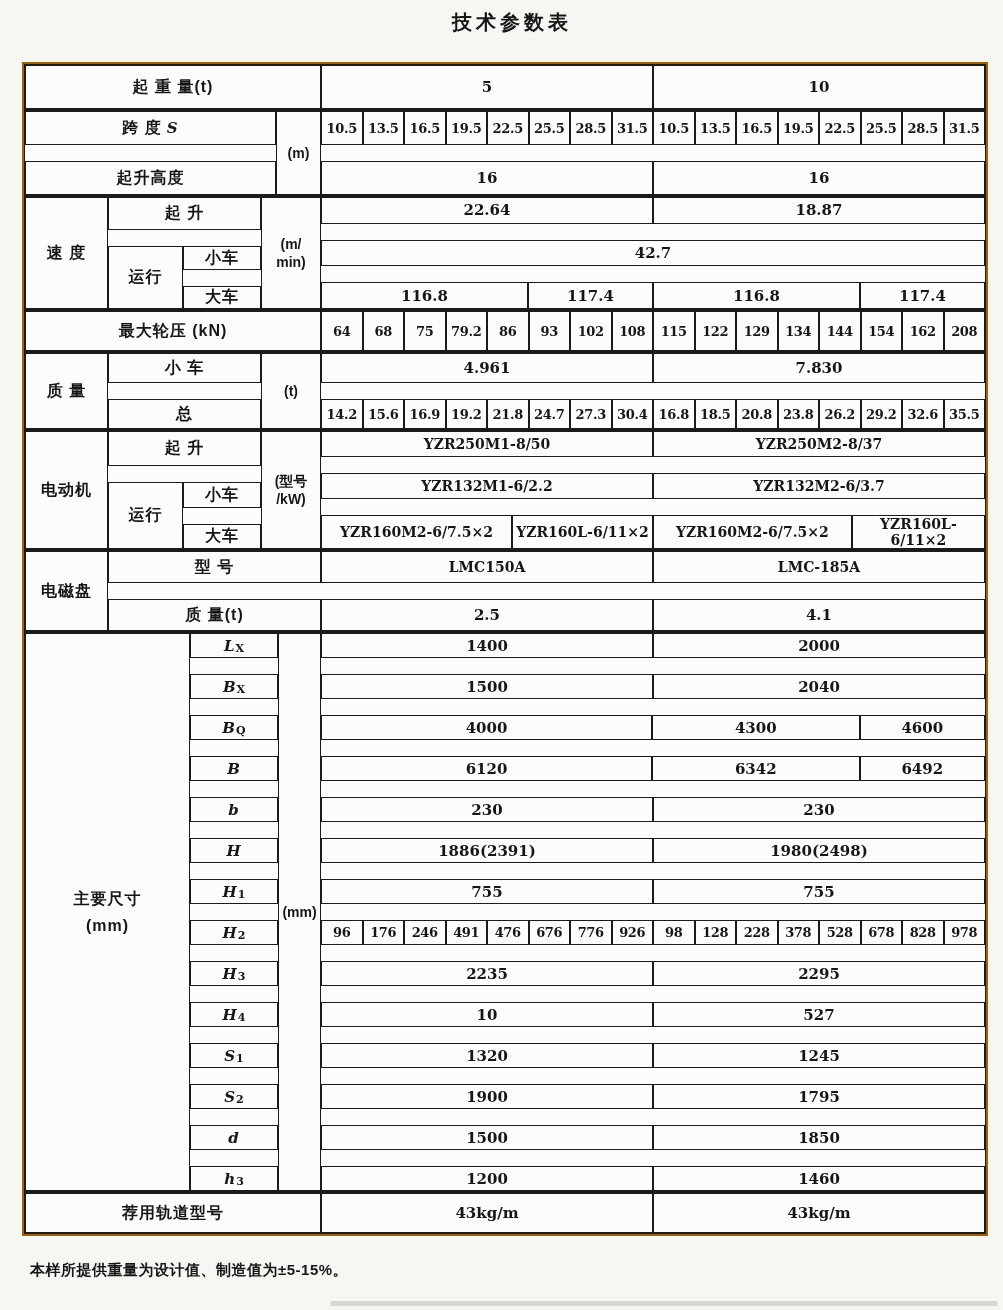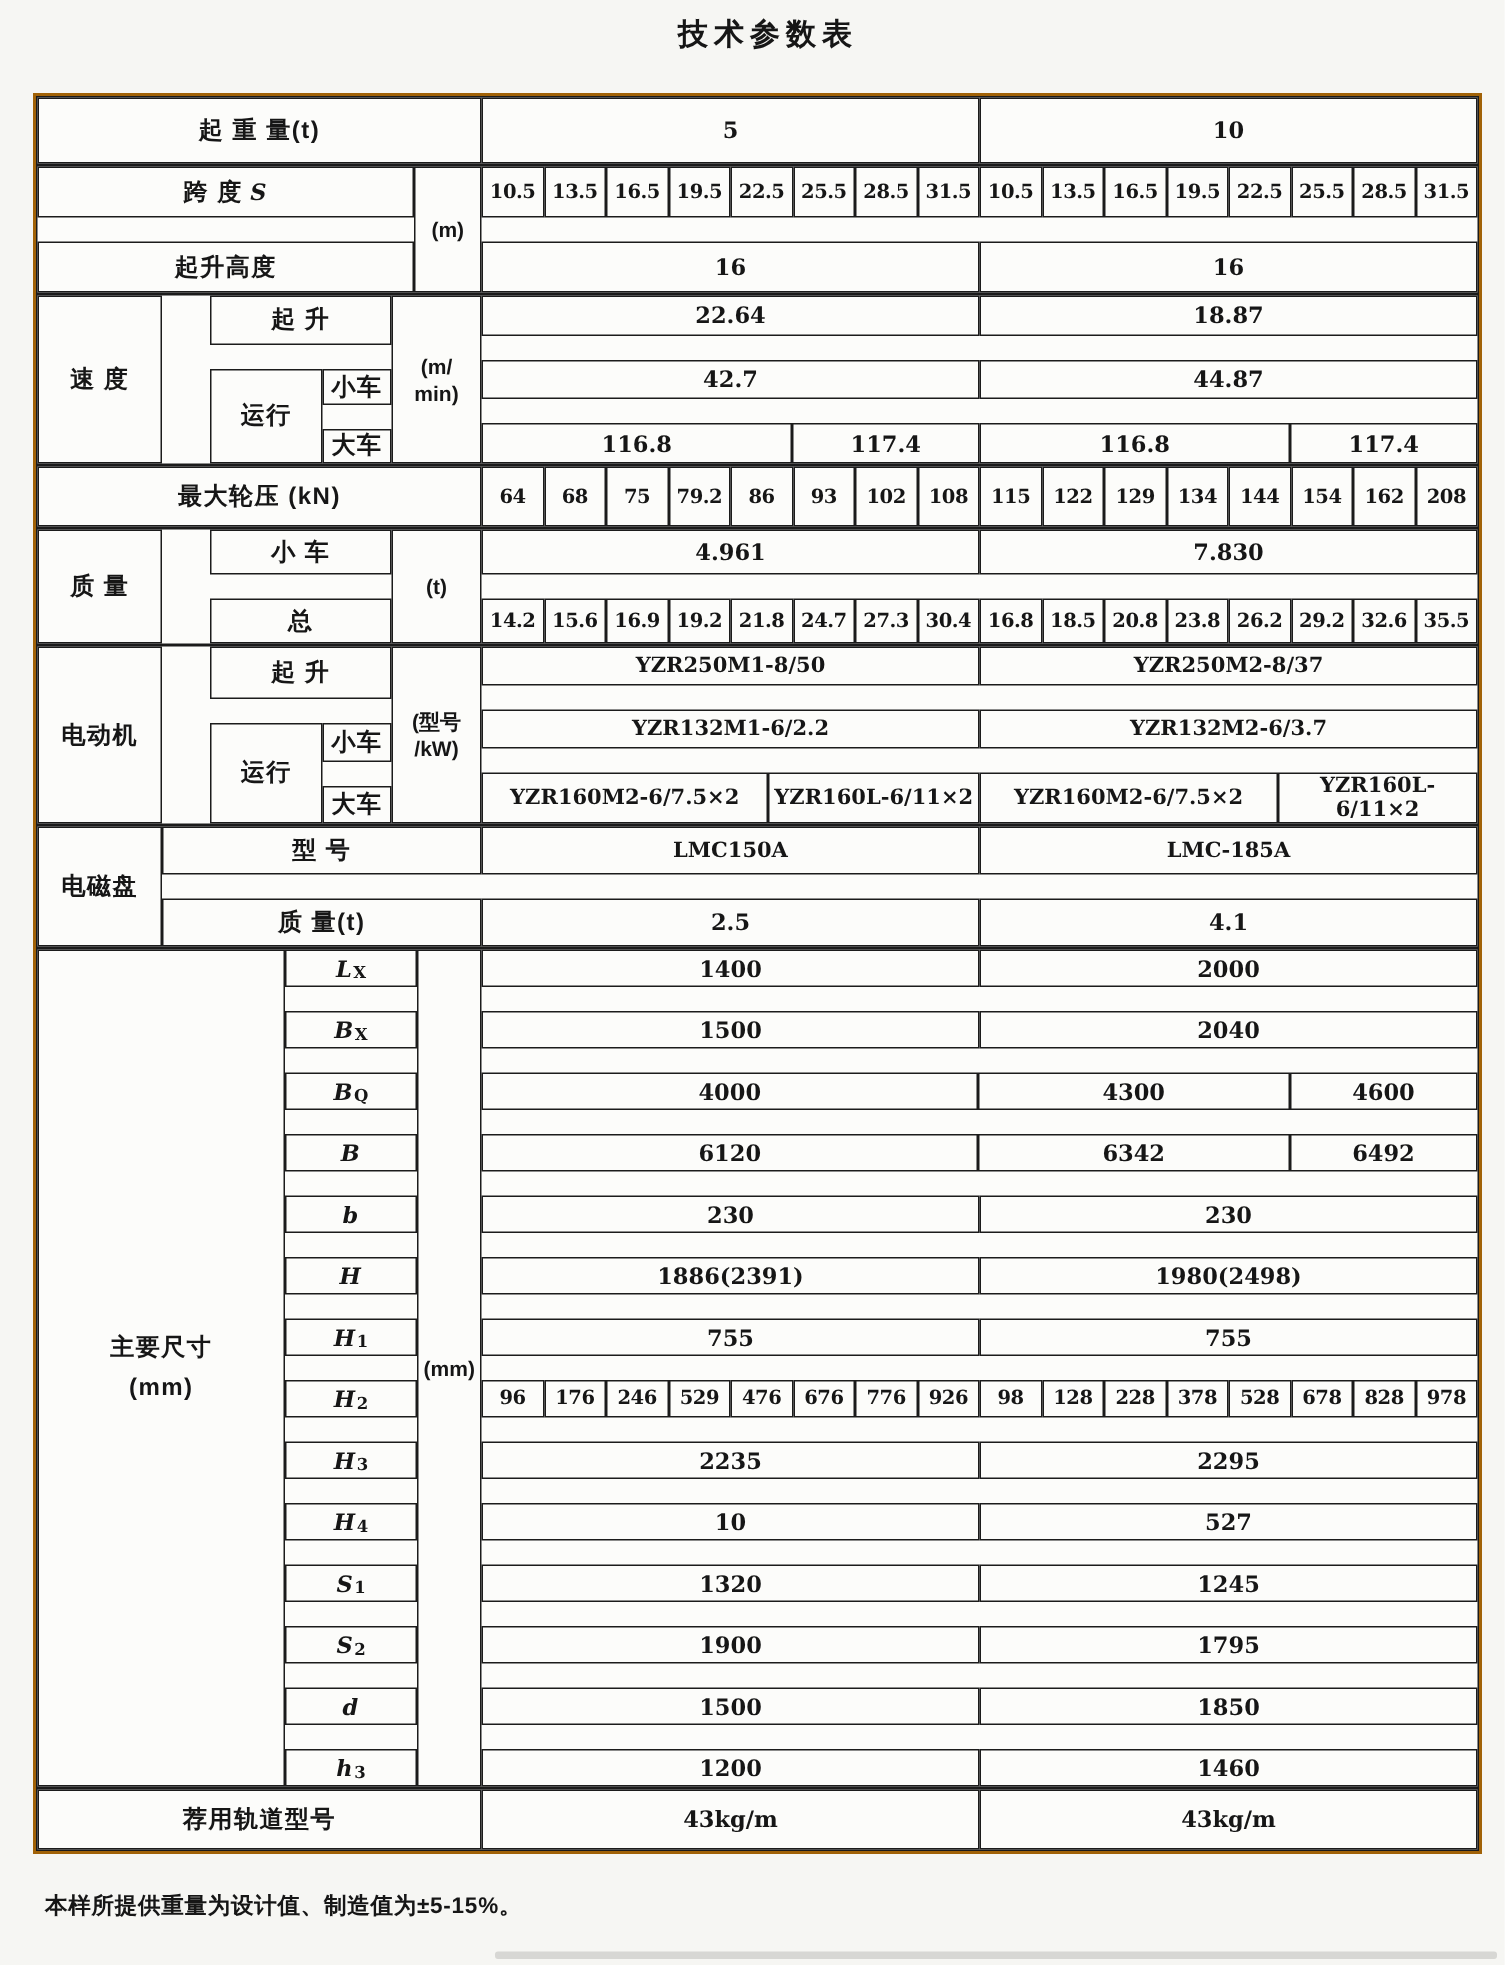--- a/index.html
+++ b/index.html
@@ -37,21 +37,21 @@
     text-align: center;
     overflow: hidden;
   }
   .col { display: flex; flex-direction: column; gap: 16px; }
   .row { display: flex; flex: 1 1 0; }
   .fx { flex: 1 1 0; }
   .f8 { flex: 8 1 0; }
   .f5 { flex: 5 1 0; }
   .f3 { flex: 3 1 0; }
   .wA   { flex: 0 0 83px; text-align: center; }
-  .wMid { flex: 0 0 153px; padding-left: 32px; }
+  .wMid { flex: 0 0 153px; }
   .wB   { flex: 0 0 75px; }
   .wD   { flex: 0 0 60px; }
   .wLbl { flex: 0 0 251px; }
   .wUm  { flex: 0 0 45px; }
   .wDim1{ flex: 0 0 165px; }
   .wDim2{ flex: 0 0 88px; }
   .wDim3{ flex: 0 0 43px; }
   .wMag { flex: 0 0 213px; }
   .left { flex: 0 0 296px; }
   .data { flex: 1 1 0; }
@@ -142,21 +142,20 @@
       <span>(m/</span>
       <span>min)</span>
     </div>
     <div class="data col">
       <div class="row">
         <div class="c fx num">22.64</div>
         <div class="c fx num">18.87</div>
       </div>
       <div class="row">
         <div class="c fx num">42.7</div>
-        <div class="c fx num">44.87</div>
       </div>
       <div class="row">
         <div class="c f5 num">116.8</div>
         <div class="c f3 num">117.4</div>
         <div class="c f5 num">116.8</div>
         <div class="c f3 num">117.4</div>
       </div>
     </div>
   </div>
 
@@ -361,21 +360,21 @@
         <div class="c fx num">1980(2498)</div>
       </div>
       <div class="row">
         <div class="c fx num">755</div>
         <div class="c fx num">755</div>
       </div>
       <div class="row">
         <div class="c fx num sm">96</div>
         <div class="c fx num sm">176</div>
         <div class="c fx num sm">246</div>
-        <div class="c fx num sm">529</div>
+        <div class="c fx num sm">491</div>
         <div class="c fx num sm">476</div>
         <div class="c fx num sm">676</div>
         <div class="c fx num sm">776</div>
         <div class="c fx num sm">926</div>
         <div class="c fx num sm">98</div>
         <div class="c fx num sm">128</div>
         <div class="c fx num sm">228</div>
         <div class="c fx num sm">378</div>
         <div class="c fx num sm">528</div>
         <div class="c fx num sm">678</div>

